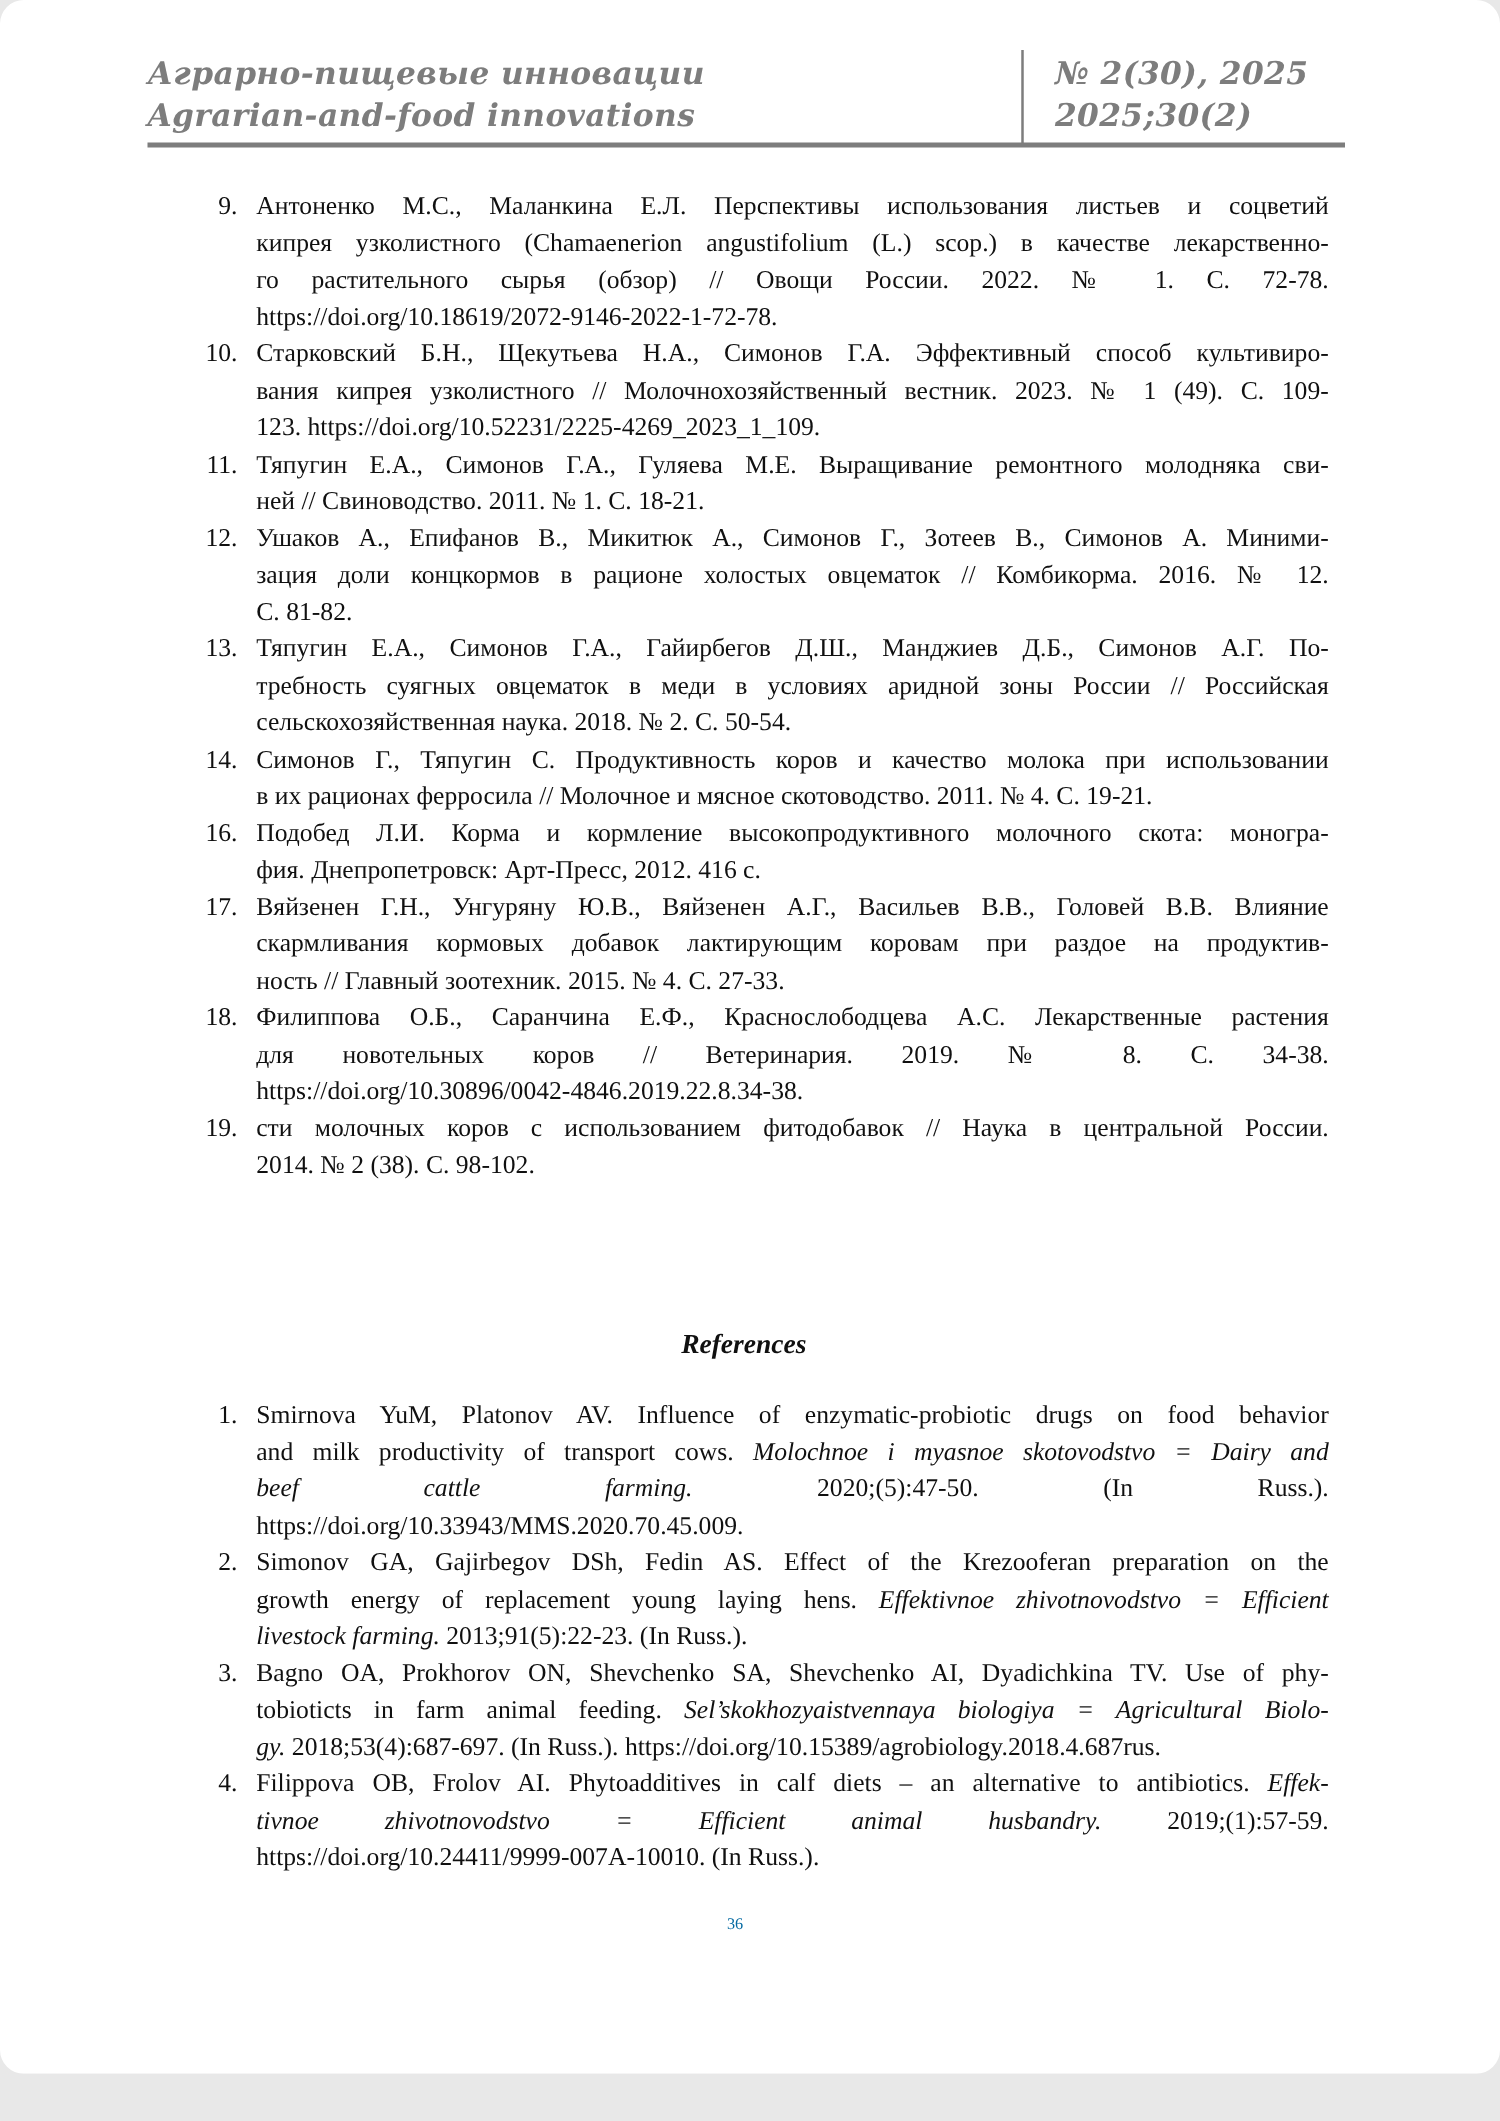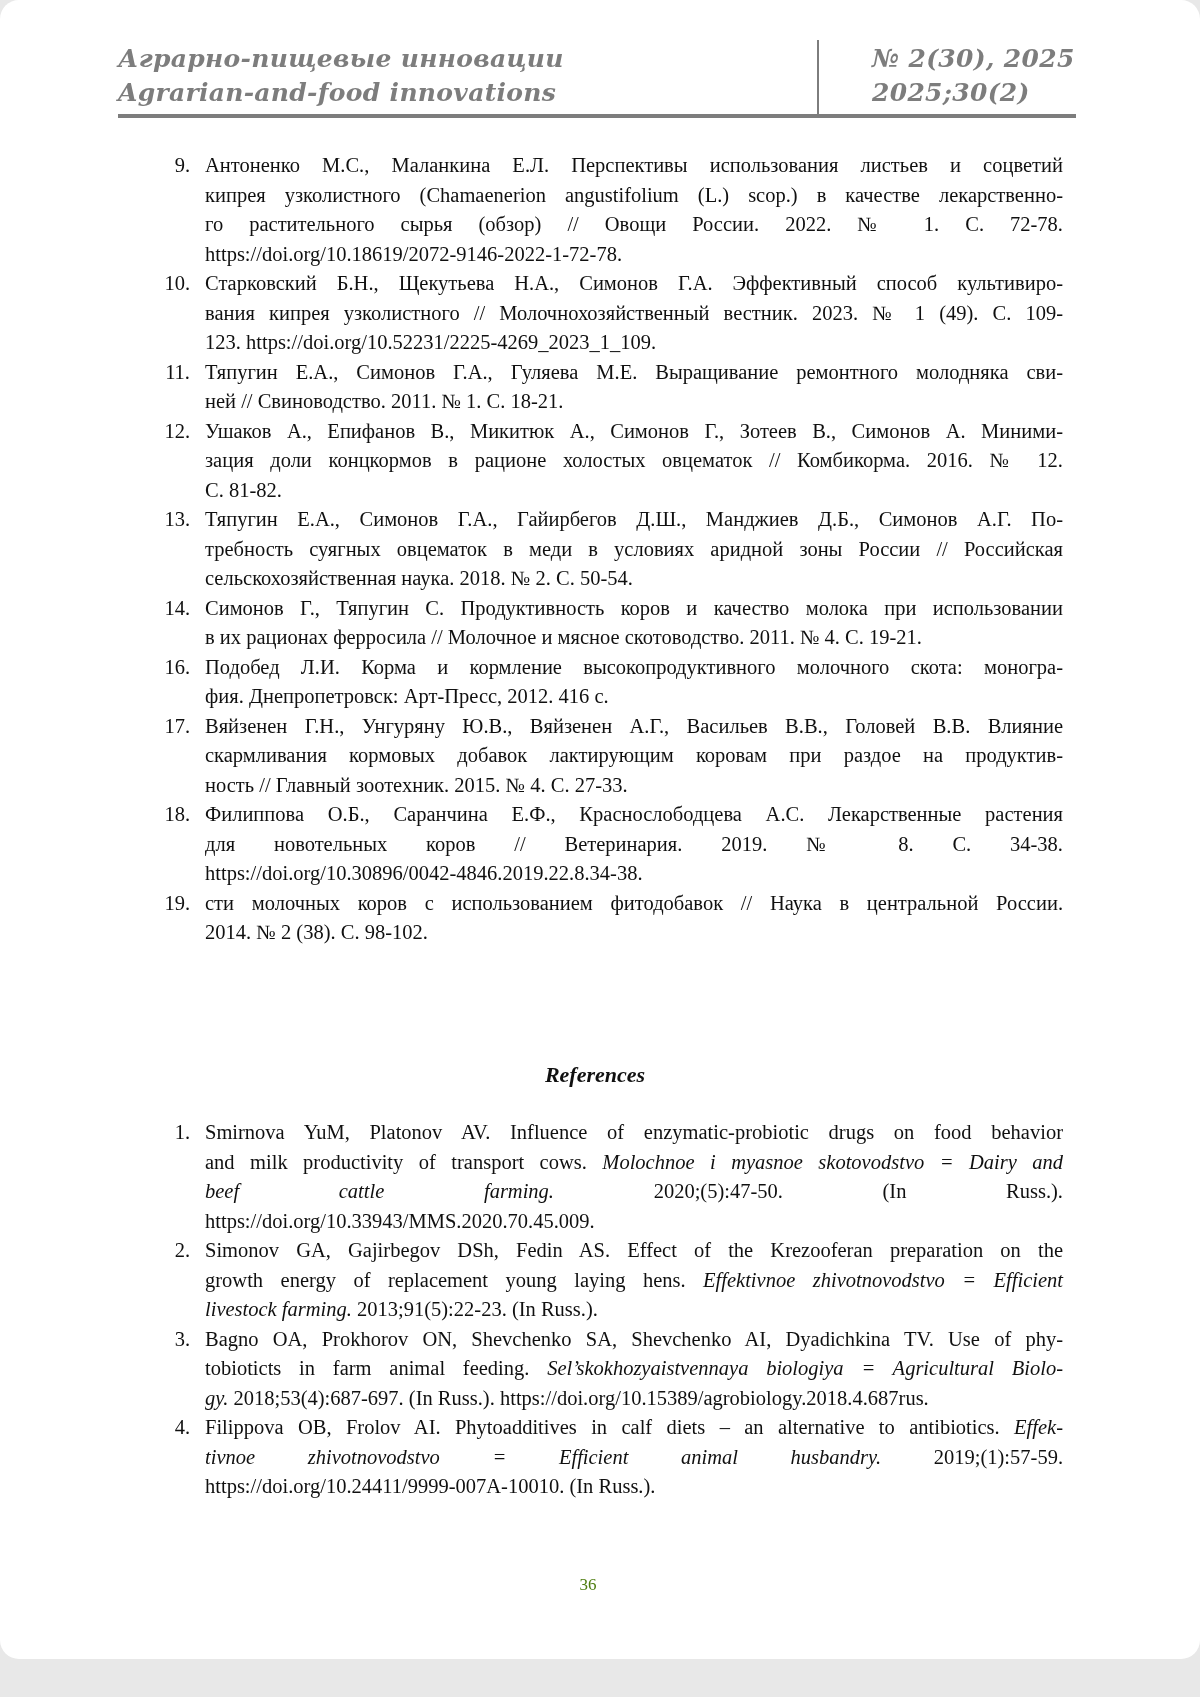--- a/index.html
+++ b/index.html
@@ -21,21 +21,21 @@
     font-family: "DejaVu Serif", serif;
     font-weight: bold;
     font-style: italic;
     font-size: 25px;
     line-height: 34px;
     color: #7d7d7d;
     letter-spacing: 0.3px;
     white-space: nowrap;
   }
   .hdr-left  { left: 118px; }
-  .hdr-right { left: 872px; }
+  .hdr-right { left: 844px; }
   .hdr-vline {
     position: absolute;
     left: 817px; top: 40px;
     width: 2px; height: 76px;
     background: #7d7d7d;
   }
   .hdr-rule {
     position: absolute;
     left: 118px; top: 114px;
     width: 958px; height: 4px;
@@ -63,25 +63,25 @@
     left: 118px; top: 1062px;
     width: 954px;
     text-align: center;
     font-weight: bold;
     font-style: italic;
     font-size: 22px;
     color: #101010;
   }
   .page-num {
     position: absolute;
-    left: 118px; top: 1575px;
+    left: 118px; top: 1531px;
     width: 940px;
     text-align: center;
-    font-size: 17px;
-    color: #4d7c0f;
+    font-size: 13px;
+    color: #0369a1;
   }
 </style>
 </head>
 <body>
 
 <div class="page">
 
   <div class="hdr-left">
     <div>Аграрно-пищевые инновации</div>
     <div>Agrarian-and-food innovations</div>

